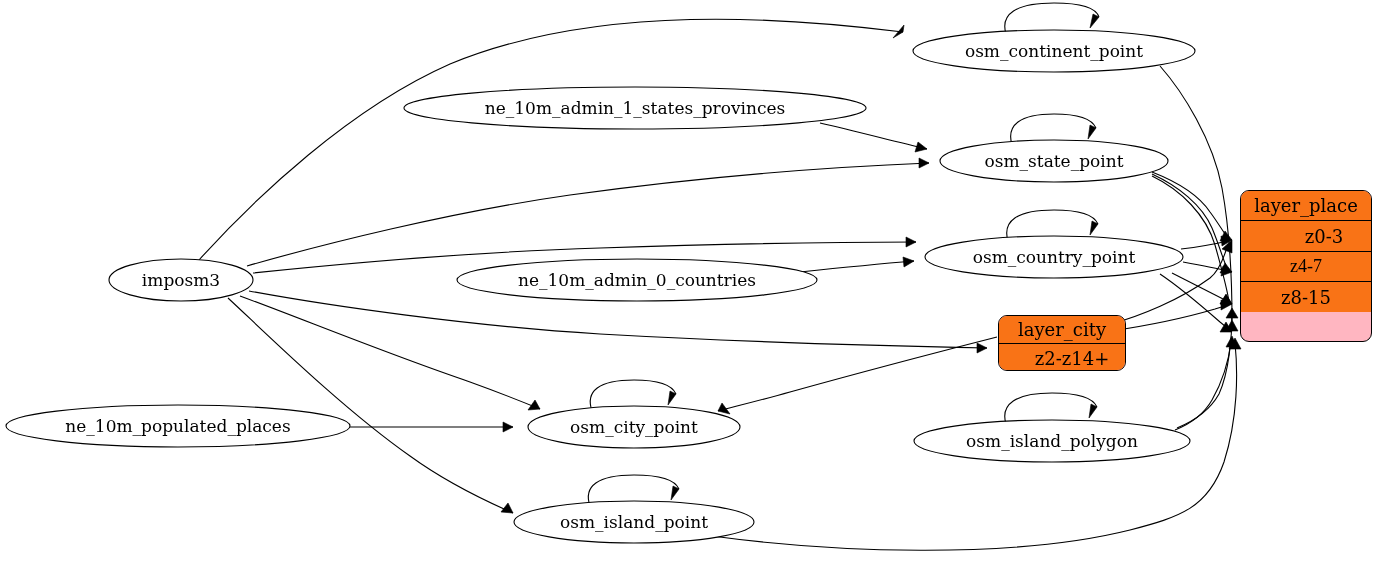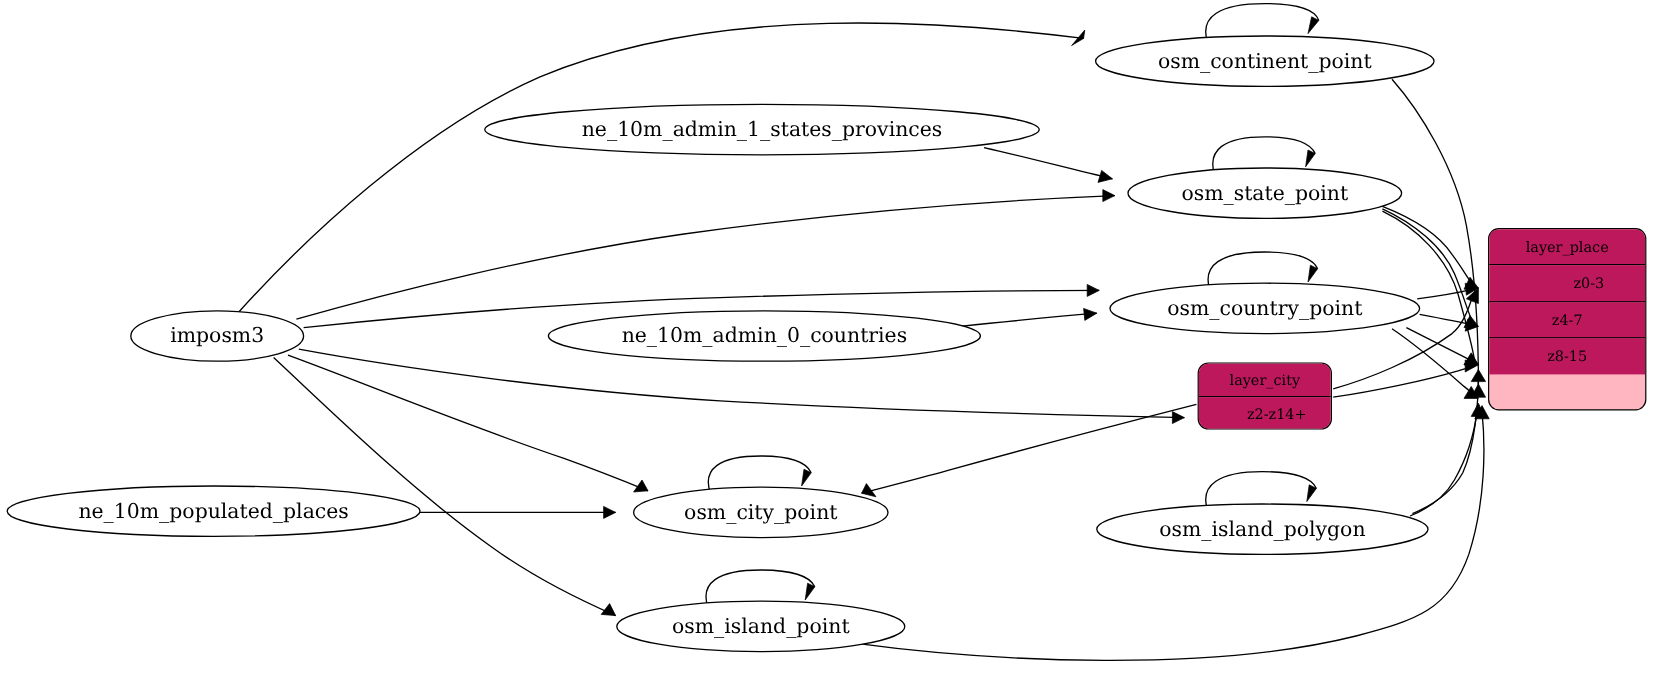--- a/index.html
+++ b/index.html
@@ -54,23 +54,23 @@
     border-radius: 9px;
     background: #ffb6c1;
     overflow: hidden;
   }
   .record-row {
     box-sizing: border-box;
     display: flex;
     align-items: center;
     justify-content: center;
     font-family: "DejaVu Serif", "Liberation Serif", serif;
-    font-size: 12px;
+    font-size: 18px;
     color: #000000;
-    background: #be185d;
+    background: #f97316;
     border-bottom: 1.2px solid #000000;
     white-space: nowrap;
   }
   .record-row:last-child {
     border-bottom: none;
   }
 </style>
 </head>
 <body>
 
@@ -255,25 +255,25 @@
       <ellipse class="ellipse-node" cx="1052" cy="441" rx="138" ry="21"></ellipse>
       <text class="node-label" x="1052" y="442">osm_island_polygon</text>
     </g>
 
     <g>
       <ellipse class="ellipse-node" cx="634" cy="522" rx="120" ry="21"></ellipse>
       <text class="node-label" x="634" y="523">osm_island_point</text>
     </g>
   </svg>
 
-  <div class="record-box" style="left:998px; top:302px; width:112px; height:56px;">
+  <div class="record-box" style="left:998px; top:315px; width:128px; height:56px;">
     <div class="record-row" style="height:28px;">layer_city</div>
     <div class="record-row" style="height:28px;padding-left:20px;">z2-z14+</div>
   </div>
 
   <div class="record-box" style="left:1240px; top:190px; width:132px; height:152px;">
     <div class="record-row" style="height:30px;">layer_place</div>
     <div class="record-row" style="height:31px;padding-left:36px;">z0-3</div>
-    <div class="record-row" style="height:30px;">z4-7</div>
+    <div class="record-row" style="height:30px;font-family:Liberation Serif, serif;">z4-7</div>
     <div class="record-row" style="height:30px;">z8-15</div>
   </div>
 
 </div>
 
 </body></html>

